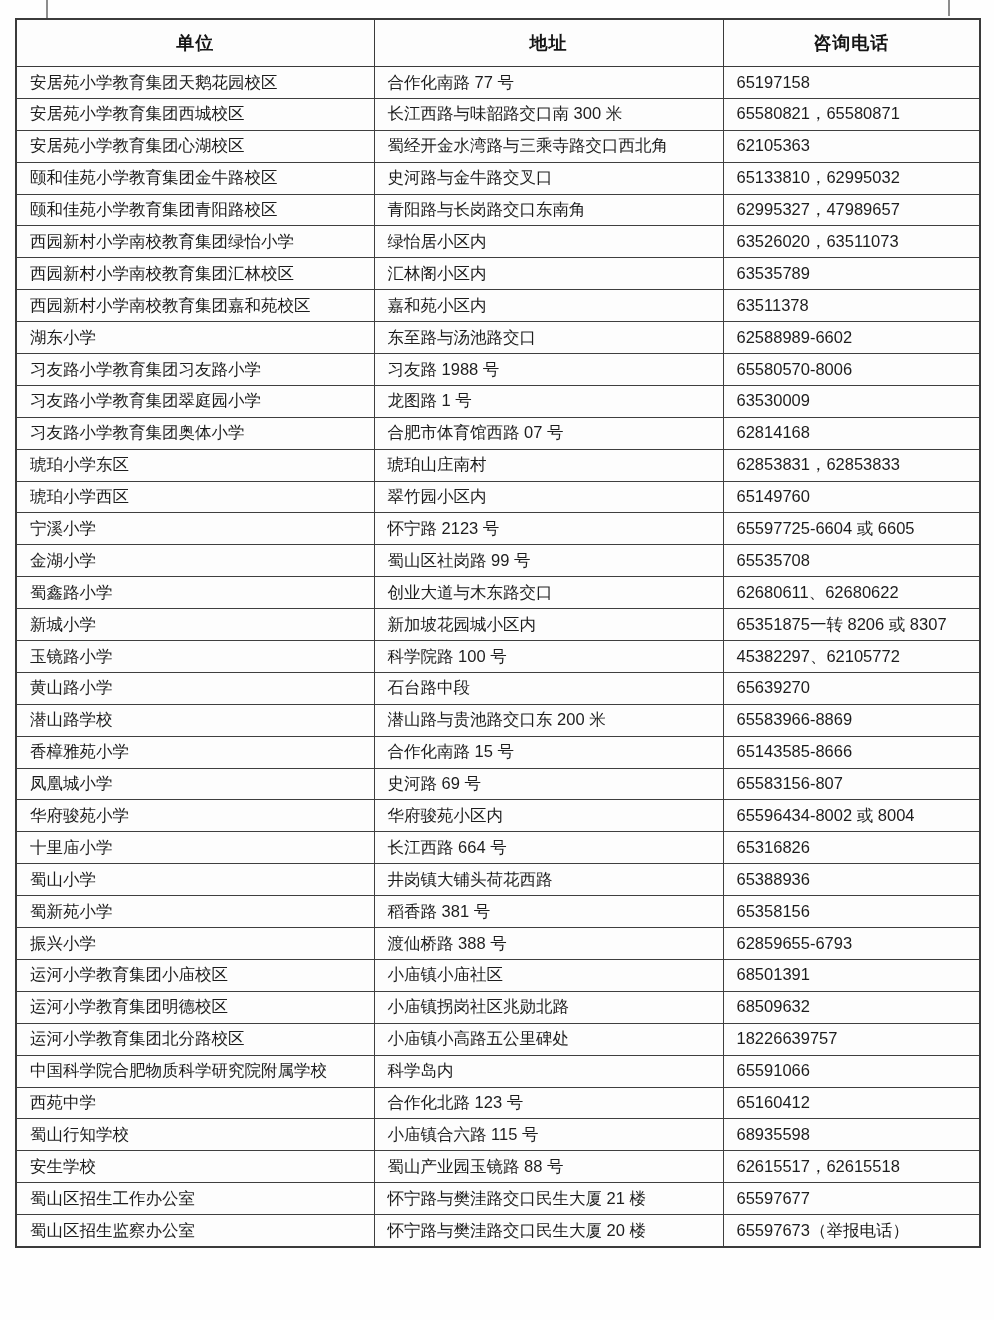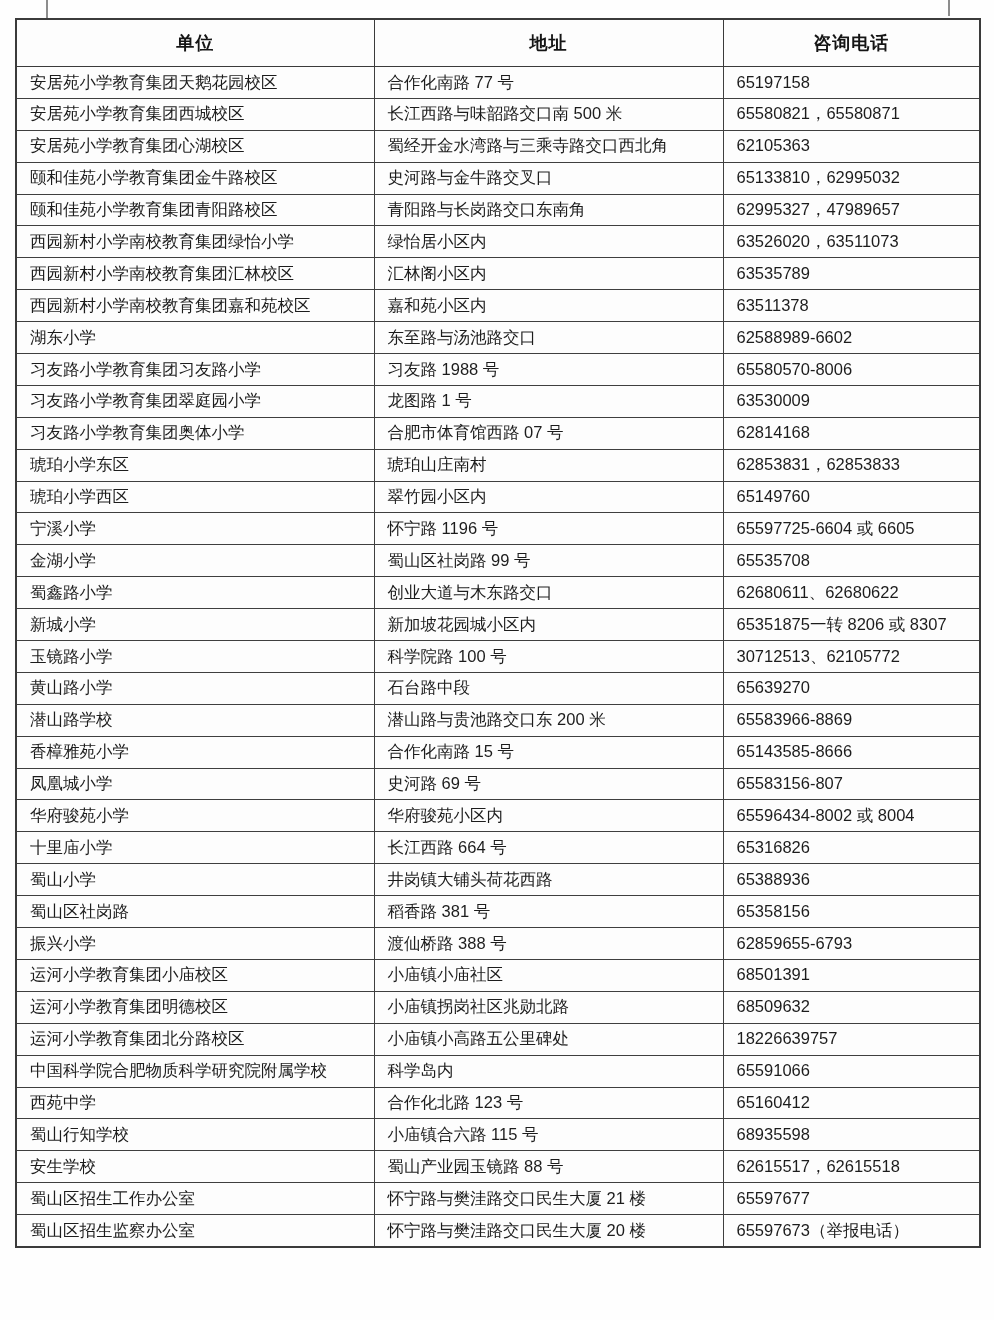--- a/index.html
+++ b/index.html
@@ -85,21 +85,21 @@
       </tr>
     </thead>
     <tbody>
         <tr>
       <td>安居苑小学教育集团天鹅花园校区</td>
       <td>合作化南路 77 号</td>
       <td>65197158</td>
     </tr>
         <tr>
       <td>安居苑小学教育集团西城校区</td>
-      <td>长江西路与味韶路交口南 500 米</td>
+      <td>长江西路与味韶路交口南 300 米</td>
       <td>65580821，65580871</td>
     </tr>
         <tr>
       <td>安居苑小学教育集团心湖校区</td>
       <td>蜀经开金水湾路与三乘寺路交口西北角</td>
       <td>62105363</td>
     </tr>
         <tr>
       <td>颐和佳苑小学教育集团金牛路校区</td>
       <td>史河路与金牛路交叉口</td>
@@ -150,42 +150,42 @@
       <td>琥珀山庄南村</td>
       <td>62853831，62853833</td>
     </tr>
         <tr>
       <td>琥珀小学西区</td>
       <td>翠竹园小区内</td>
       <td>65149760</td>
     </tr>
         <tr>
       <td>宁溪小学</td>
-      <td>怀宁路 1196 号</td>
+      <td>怀宁路 2123 号</td>
       <td>65597725-6604 或 6605</td>
     </tr>
         <tr>
       <td>金湖小学</td>
       <td>蜀山区社岗路 99 号</td>
       <td>65535708</td>
     </tr>
         <tr>
       <td>蜀鑫路小学</td>
       <td>创业大道与木东路交口</td>
       <td>62680611、62680622</td>
     </tr>
         <tr>
       <td>新城小学</td>
       <td>新加坡花园城小区内</td>
       <td>65351875一转 8206 或 8307</td>
     </tr>
         <tr>
       <td>玉镜路小学</td>
       <td>科学院路 100 号</td>
-      <td>30712513、62105772</td>
+      <td>45382297、62105772</td>
     </tr>
         <tr>
       <td>黄山路小学</td>
       <td>石台路中段</td>
       <td>65639270</td>
     </tr>
         <tr>
       <td>潜山路学校</td>
       <td>潜山路与贵池路交口东 200 米</td>
       <td>65583966-8869</td>
@@ -209,21 +209,21 @@
       <td>十里庙小学</td>
       <td>长江西路 664 号</td>
       <td>65316826</td>
     </tr>
         <tr>
       <td>蜀山小学</td>
       <td>井岗镇大铺头荷花西路</td>
       <td>65388936</td>
     </tr>
         <tr>
-      <td>蜀山区社岗路</td>
+      <td>蜀新苑小学</td>
       <td>稻香路 381 号</td>
       <td>65358156</td>
     </tr>
         <tr>
       <td>振兴小学</td>
       <td>渡仙桥路 388 号</td>
       <td>62859655-6793</td>
     </tr>
         <tr>
       <td>运河小学教育集团小庙校区</td>

